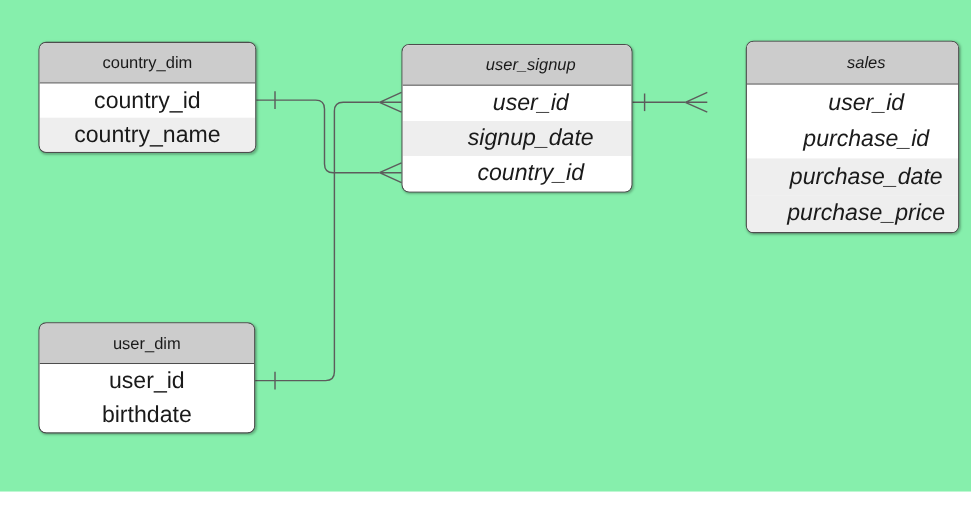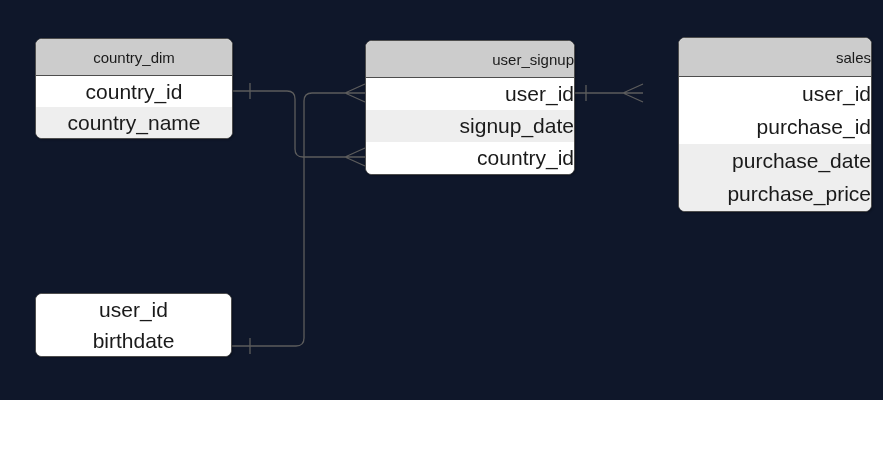--- a/index.html
+++ b/index.html
@@ -4,22 +4,22 @@
 <style>
   html, body {
     margin: 0;
     padding: 0;
     background: #ffffff;
     font-family: "Liberation Sans", sans-serif;
   }
   .canvas {
     position: relative;
     width: 883px;
-    height: 400px;
-    background: #0f172a;
+    height: 447px;
+    background: #86efac;
     overflow: hidden;
   }
   .connectors {
     position: absolute;
     left: 0;
     top: 0;
     width: 883px;
     height: 460px;
   }
   .conn {
@@ -56,21 +56,22 @@
     color: #1a1a1a;
     background: #ffffff;
     box-sizing: border-box;
   }
   .trow.alt {
     background: #eeeeee;
   }
   
   .entity.fact .thead,
   .entity.fact .trow {
-    justify-content: flex-end;
+    font-style: italic;
+    justify-content: center;
     padding-left: 25px;
   }
   .entity.t-signup .trow { height: 32px; }
   .entity.t-sales .thead { height: 39px; }
   .entity.t-sales .trow  { height: 33.5px; }
 </style>
 </head>
 <body>
 
 <div class="canvas">
@@ -135,20 +136,23 @@
     </div>
     <div class="trow alt">
       <span>purchase_date</span>
     </div>
     <div class="trow alt">
       <span>purchase_price</span>
     </div>
   </div>
 
   <div class="entity dim" style="left:35px; top:293px; width:197px;">
+    <div class="thead">
+      <span>user_dim</span>
+    </div>
     <div class="trow">
       <span>user_id</span>
     </div>
     <div class="trow">
       <span>birthdate</span>
     </div>
   </div>
 
 </div>
 

